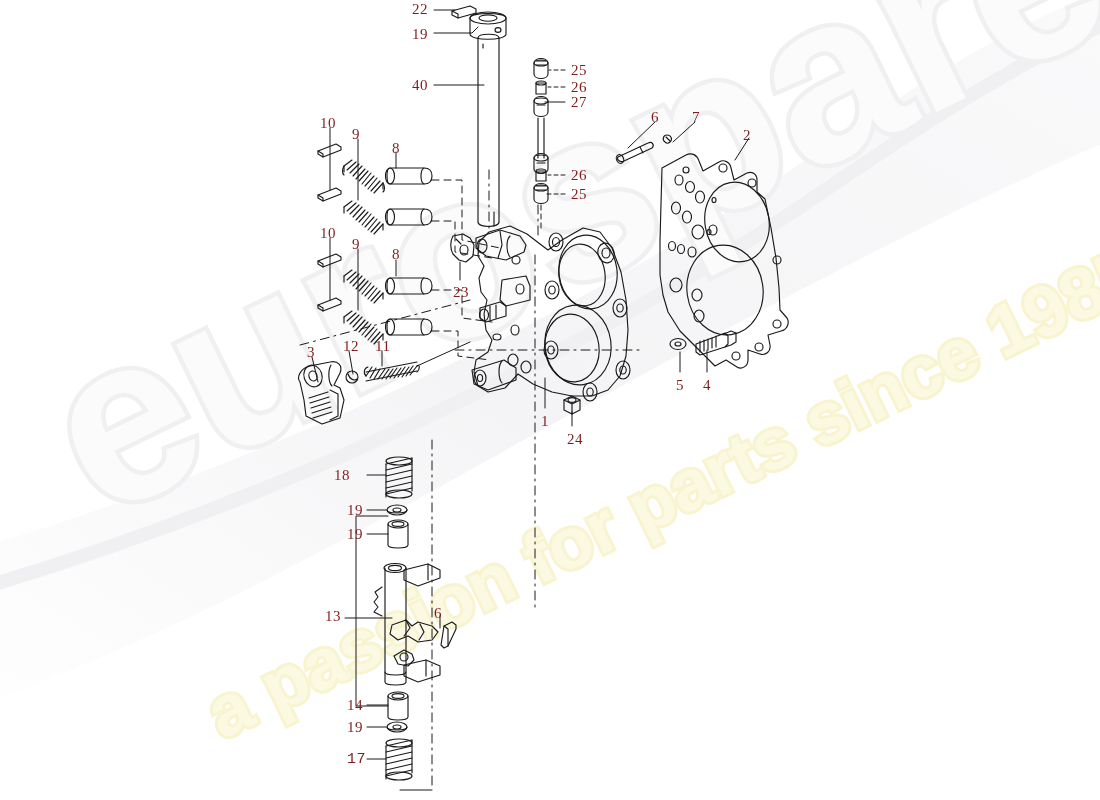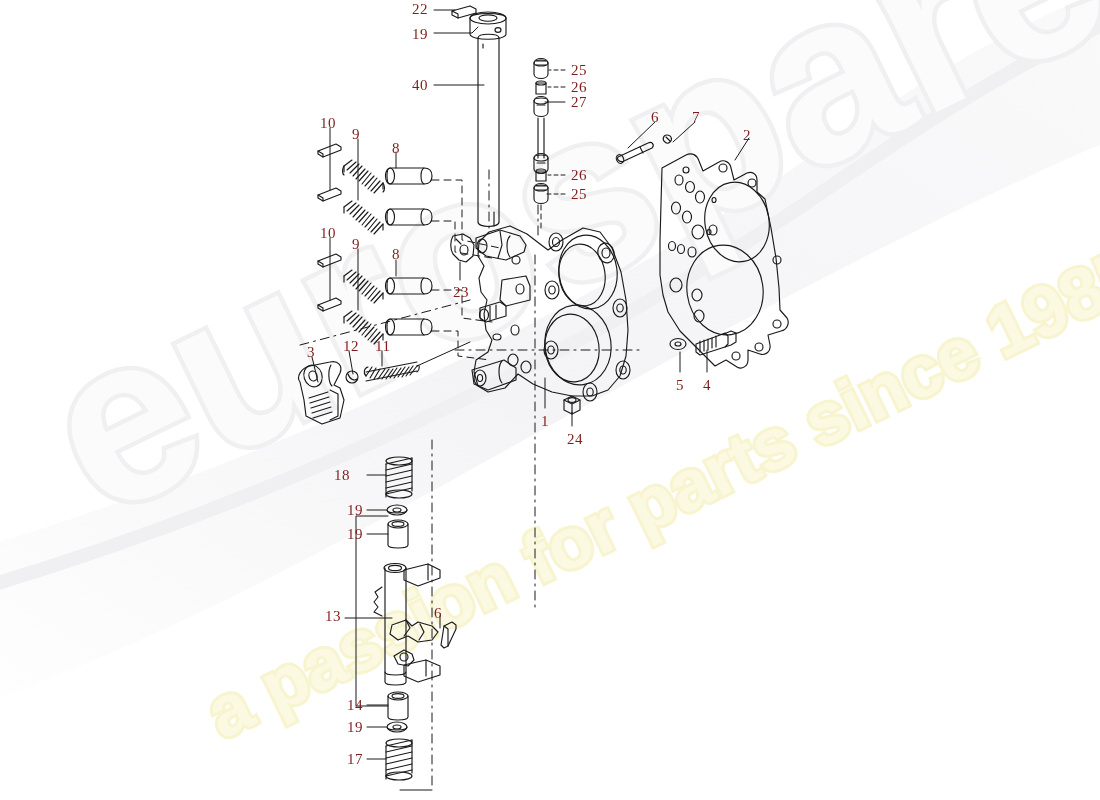--- a/index.html
+++ b/index.html
@@ -452,16 +452,16 @@
       <div class="lbl" style="left: 703px; top: 378px;">4</div>
       <div class="lbl" style="left: 541px; top: 414px;">1</div>
       <div class="lbl" style="left: 567px; top: 432px;">24</div>
       <div class="lbl" style="left: 334px; top: 468px;">18</div>
       <div class="lbl" style="left: 347px; top: 503px;">19</div>
       <div class="lbl" style="left: 347px; top: 527px;">19</div>
       <div class="lbl" style="left: 325px; top: 609px;">13</div>
       <div class="lbl" style="left: 434px; top: 606px;">6</div>
       <div class="lbl" style="left: 347px; top: 698px; text-align: center;">14</div>
       <div class="lbl" style="left: 347px; top: 720px;">19</div>
-      <div class="lbl" style="left: 347px; top: 752px;">17</div>
+      <div class="lbl" style="left: 347px; top: 752px; font-family: Liberation Mono, monospace;">17</div>
     </div>
 
 </div>
 
 </body></html>

